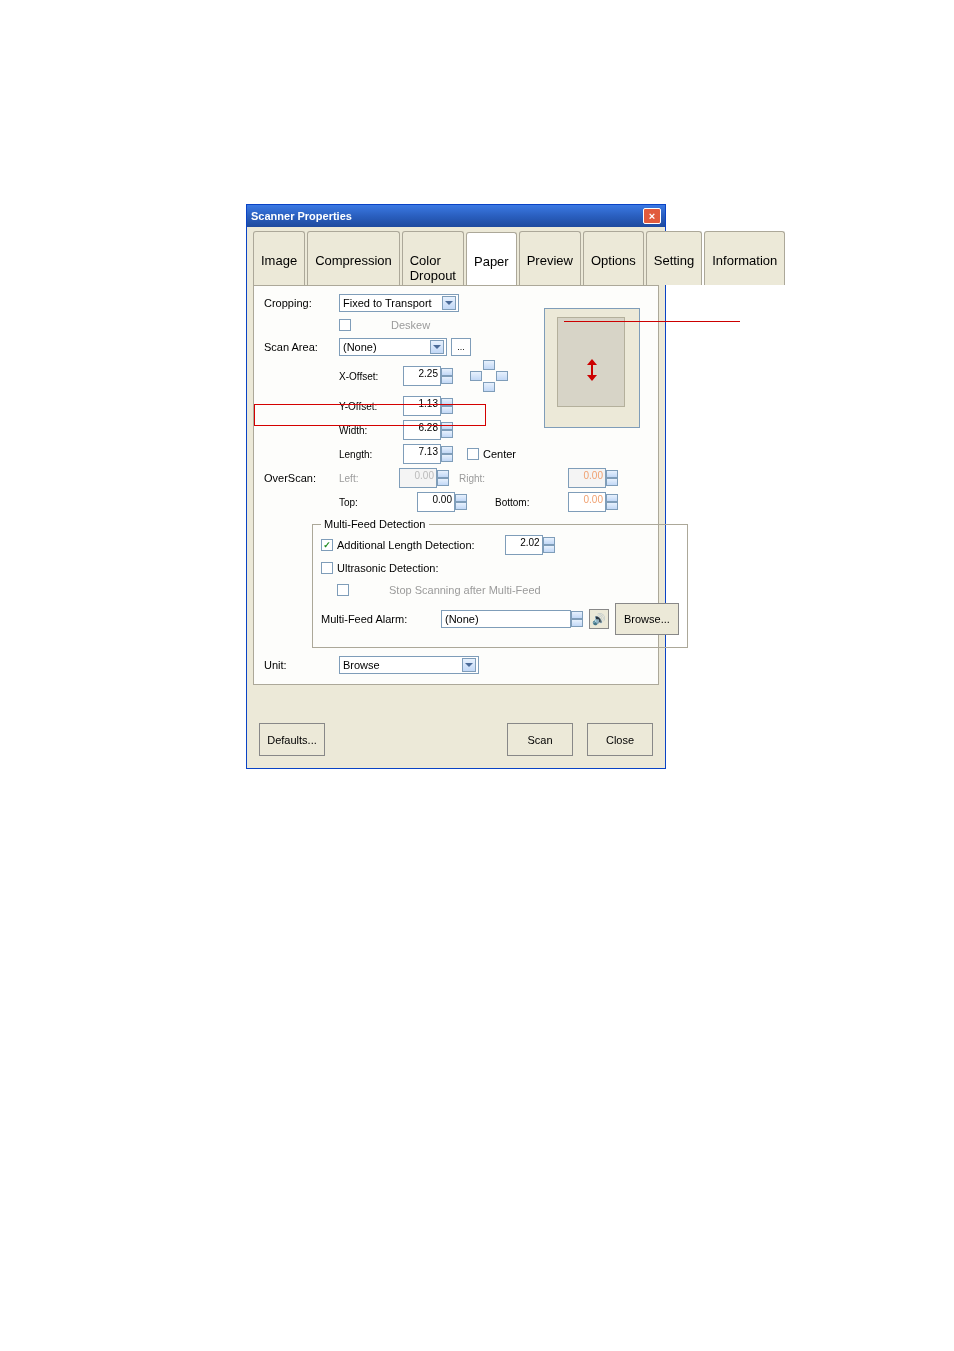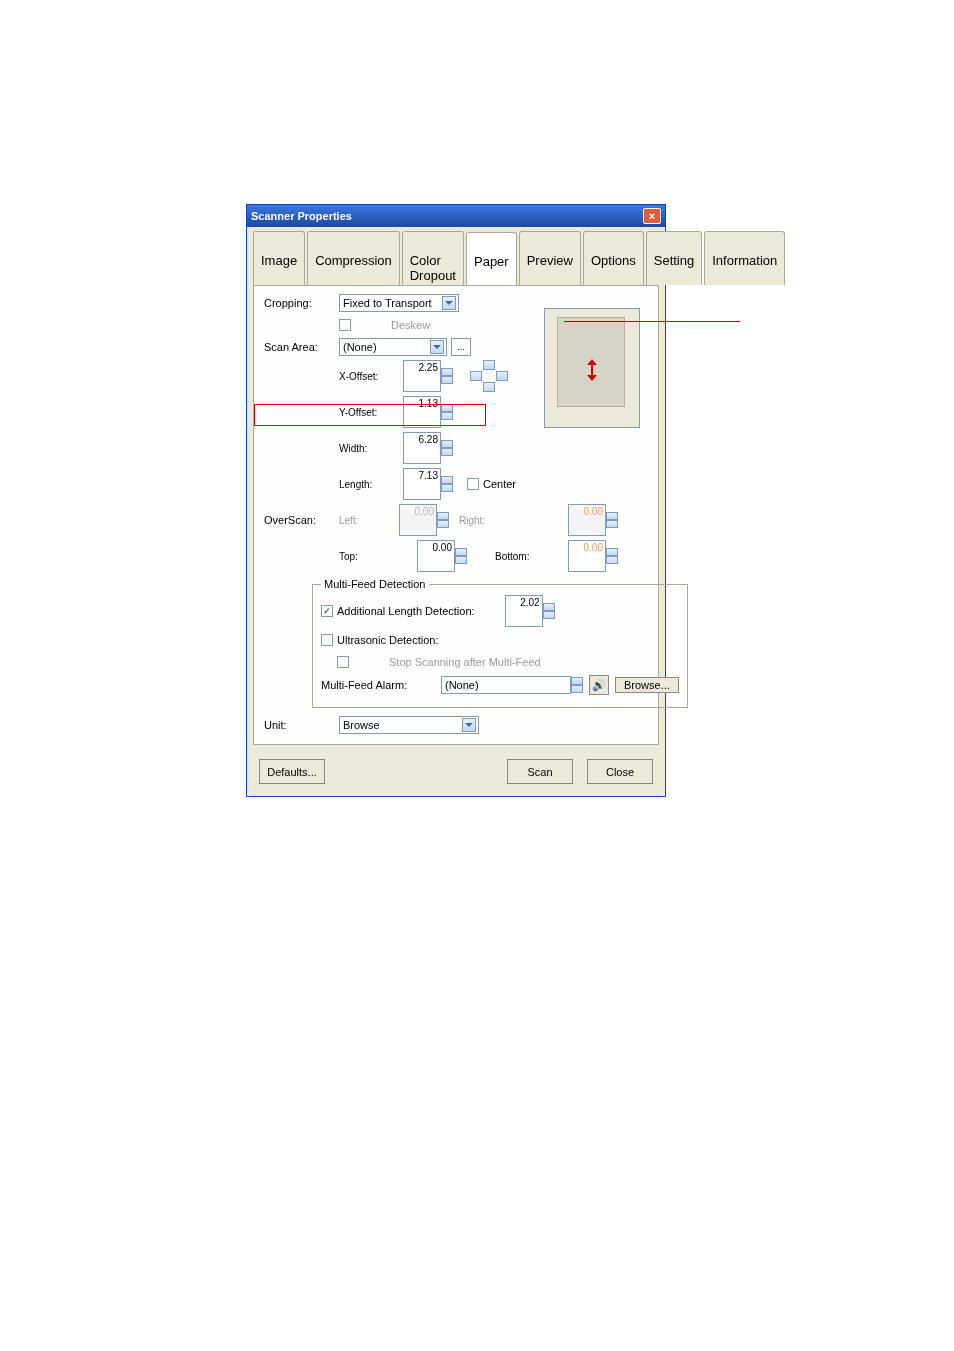--- a/index.html
+++ b/index.html
@@ -85,34 +85,34 @@
 .chkbox.checked::after { content: "✓"; color: #1e8a1e; font-weight: bold; }
 .chklabel { display: flex; align-items: center; }
 
 .radio { width: 11px; height: 11px; border: 1px solid #7f9db9; background: #fff; border-radius: 50%; display: inline-flex; align-items: center; justify-content: center; margin-right: 4px; }
 .radio.checked::after { content: ""; width: 5px; height: 5px; background: #1e8a1e; border-radius: 50%; }
 
 .spinner {
   display: flex; align-items: center;
 }
 .spinner .val {
-  width: 38px; height: 32px; border: 1px solid #7f9db9; background: #fff;
+  width: 38px; height: 20px; border: 1px solid #7f9db9; background: #fff;
   text-align: right; padding-right: 2px; font-size: 10px; line-height: 14px;
 }
 .spinner .val.gray { background: #f4f4f4; color: #bbb; }
 .spinner .updn {
   display: flex; flex-direction: column; width: 12px;
 }
 .spinner .updn div {
   height: 8px; border: 1px solid #7f9db9; background: linear-gradient(#e7f1fd,#c2d8f6);
   display: flex; align-items: center; justify-content: center;
 }
 .spinner .updn div::after { content: ""; }
 .btn3d {
-  height: 16px;
+  height: 32px;
   border: 1px solid #888;
   background: #ece9d8;
   padding: 0 8px;
   font-size: 11px;
   display: inline-flex; align-items: center; justify-content: center;
 }
 .preview-area {
   position: absolute;
   right: 18px; top: 22px;
   width: 96px; height: 120px;
@@ -148,24 +148,24 @@
 fieldset.mfd legend { font-size: 11px; padding: 0 3px; }
 .red-box-highlight {
   position: absolute;
   border: 1.5px solid #d40000;
   pointer-events: none;
 }
 .unitrow { display: flex; align-items: center; margin-top: 8px; }
 .btnrow { display: flex; justify-content: space-between; padding: 8px 12px 12px 12px; }
 .btnrow .right { display: flex; gap: 14px; }
 .btn-footer {
-  width: 66px; height: 25px;
+  width: 66px; height: 33px;
   border: 1px solid #888; background: #ece9d8;
   font-size: 11px;
-  display: inline-flex; align-items: center; justify-content: center;
+  display: inline-flex; align-items: center; justify-content: center; margin-top: 24px;
 }
 .mini-btn {
   width: 20px; height: 18px; border: 1px solid #7f9db9; background: #fff; font-size: 9px;
 }
 .speaker-icon {
   width: 20px; height: 20px; border: 1px solid #888; background: #ece9d8;
   display: inline-flex; align-items: center; justify-content: center; font-size: 11px;
 }
 .little-nav {
   display: flex; flex-direction: column; gap: 1px; margin-left: 3px;

